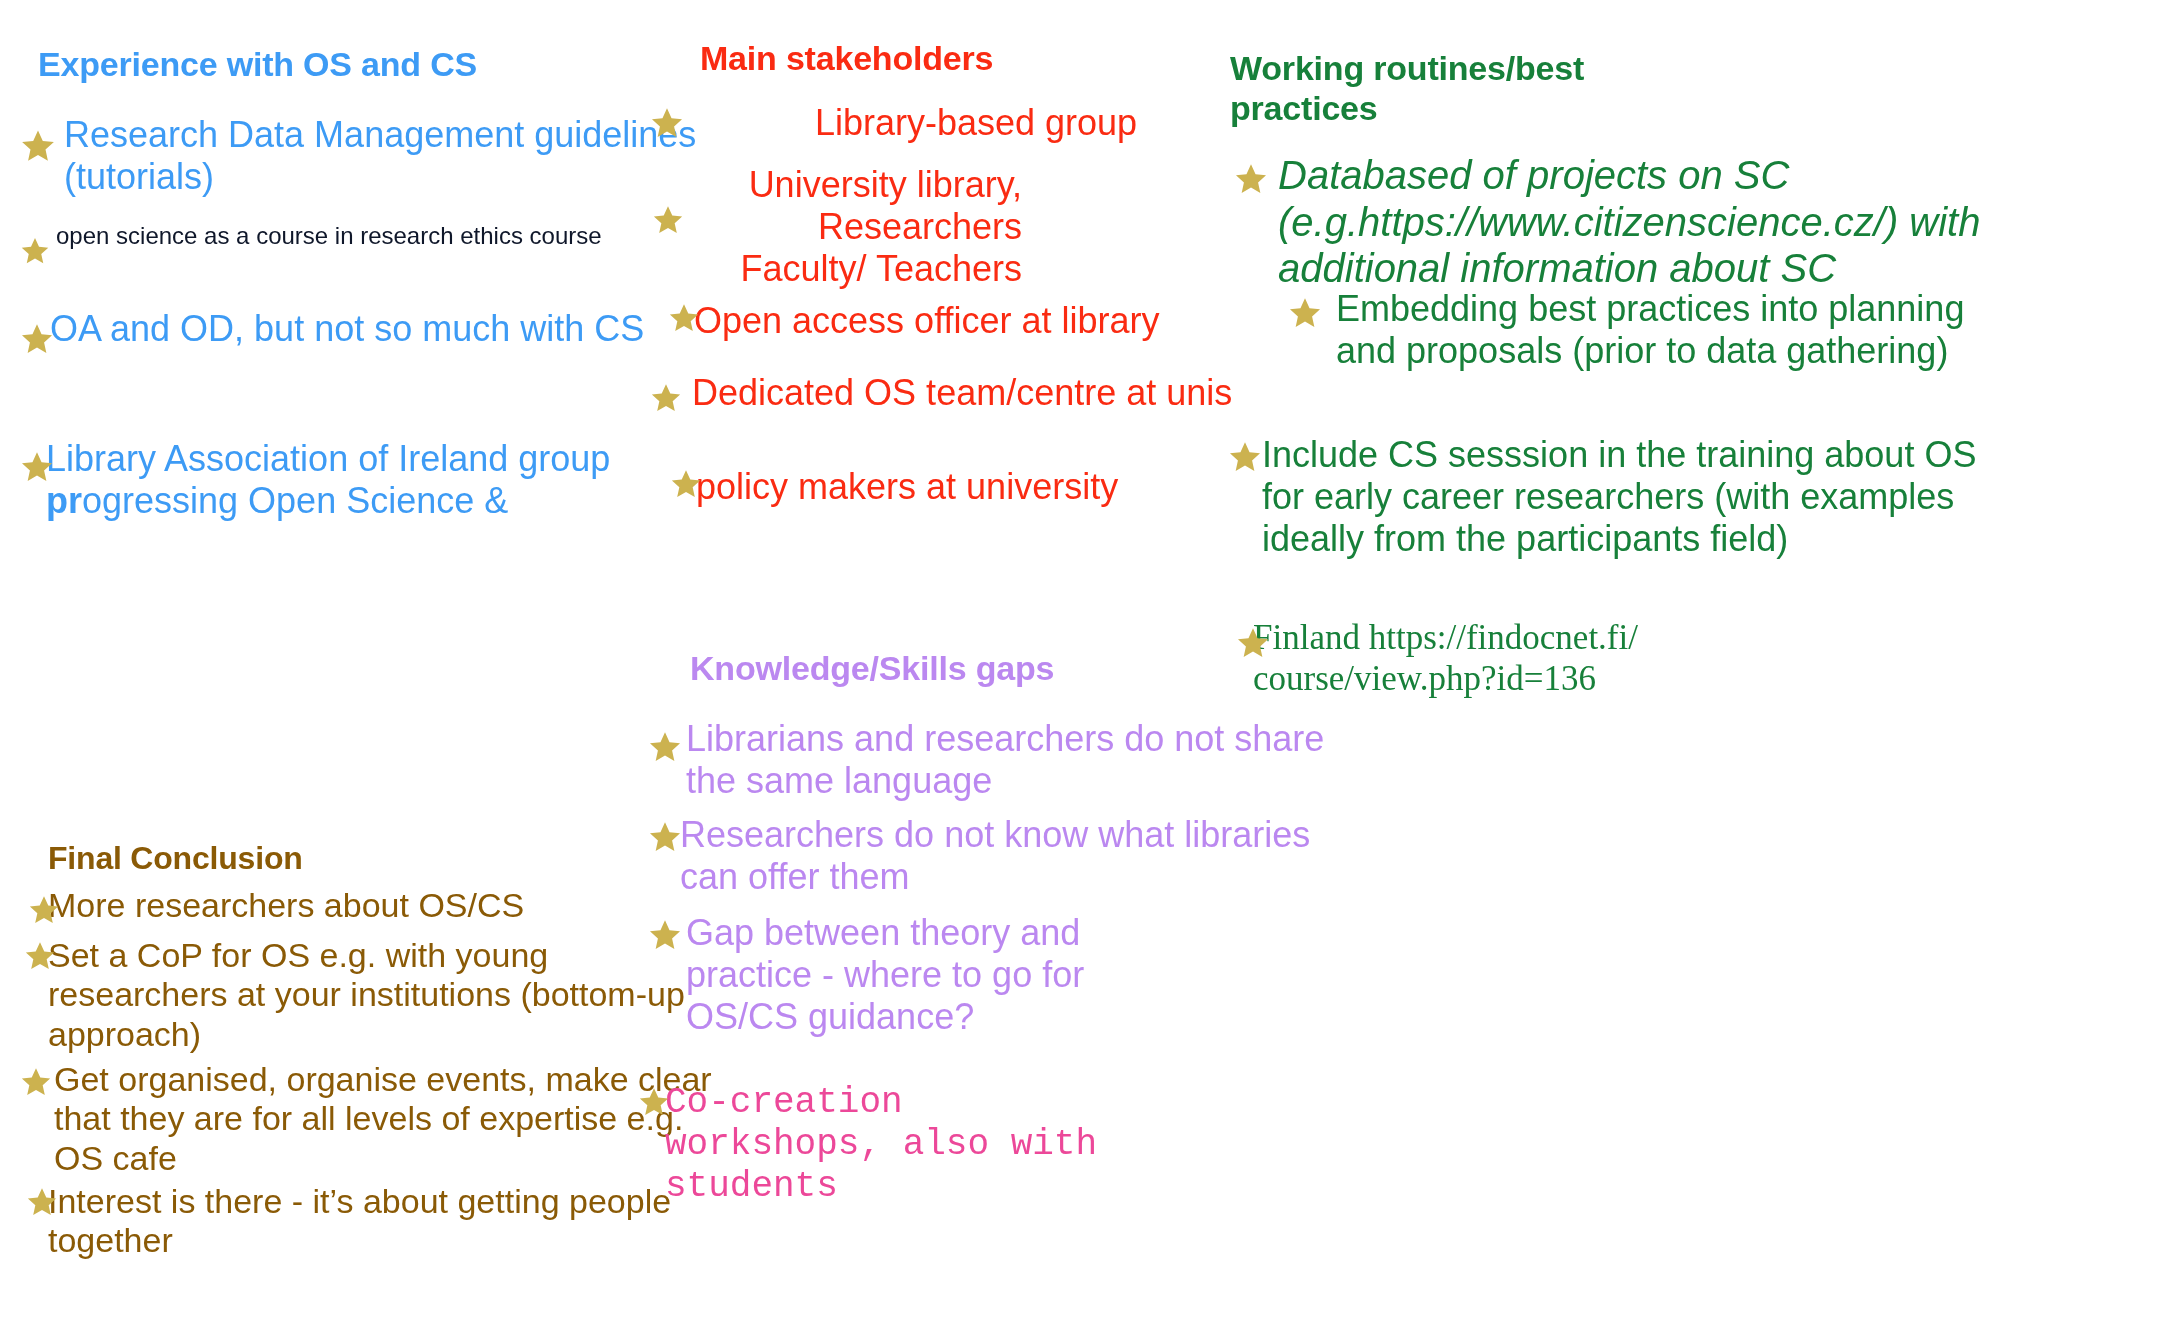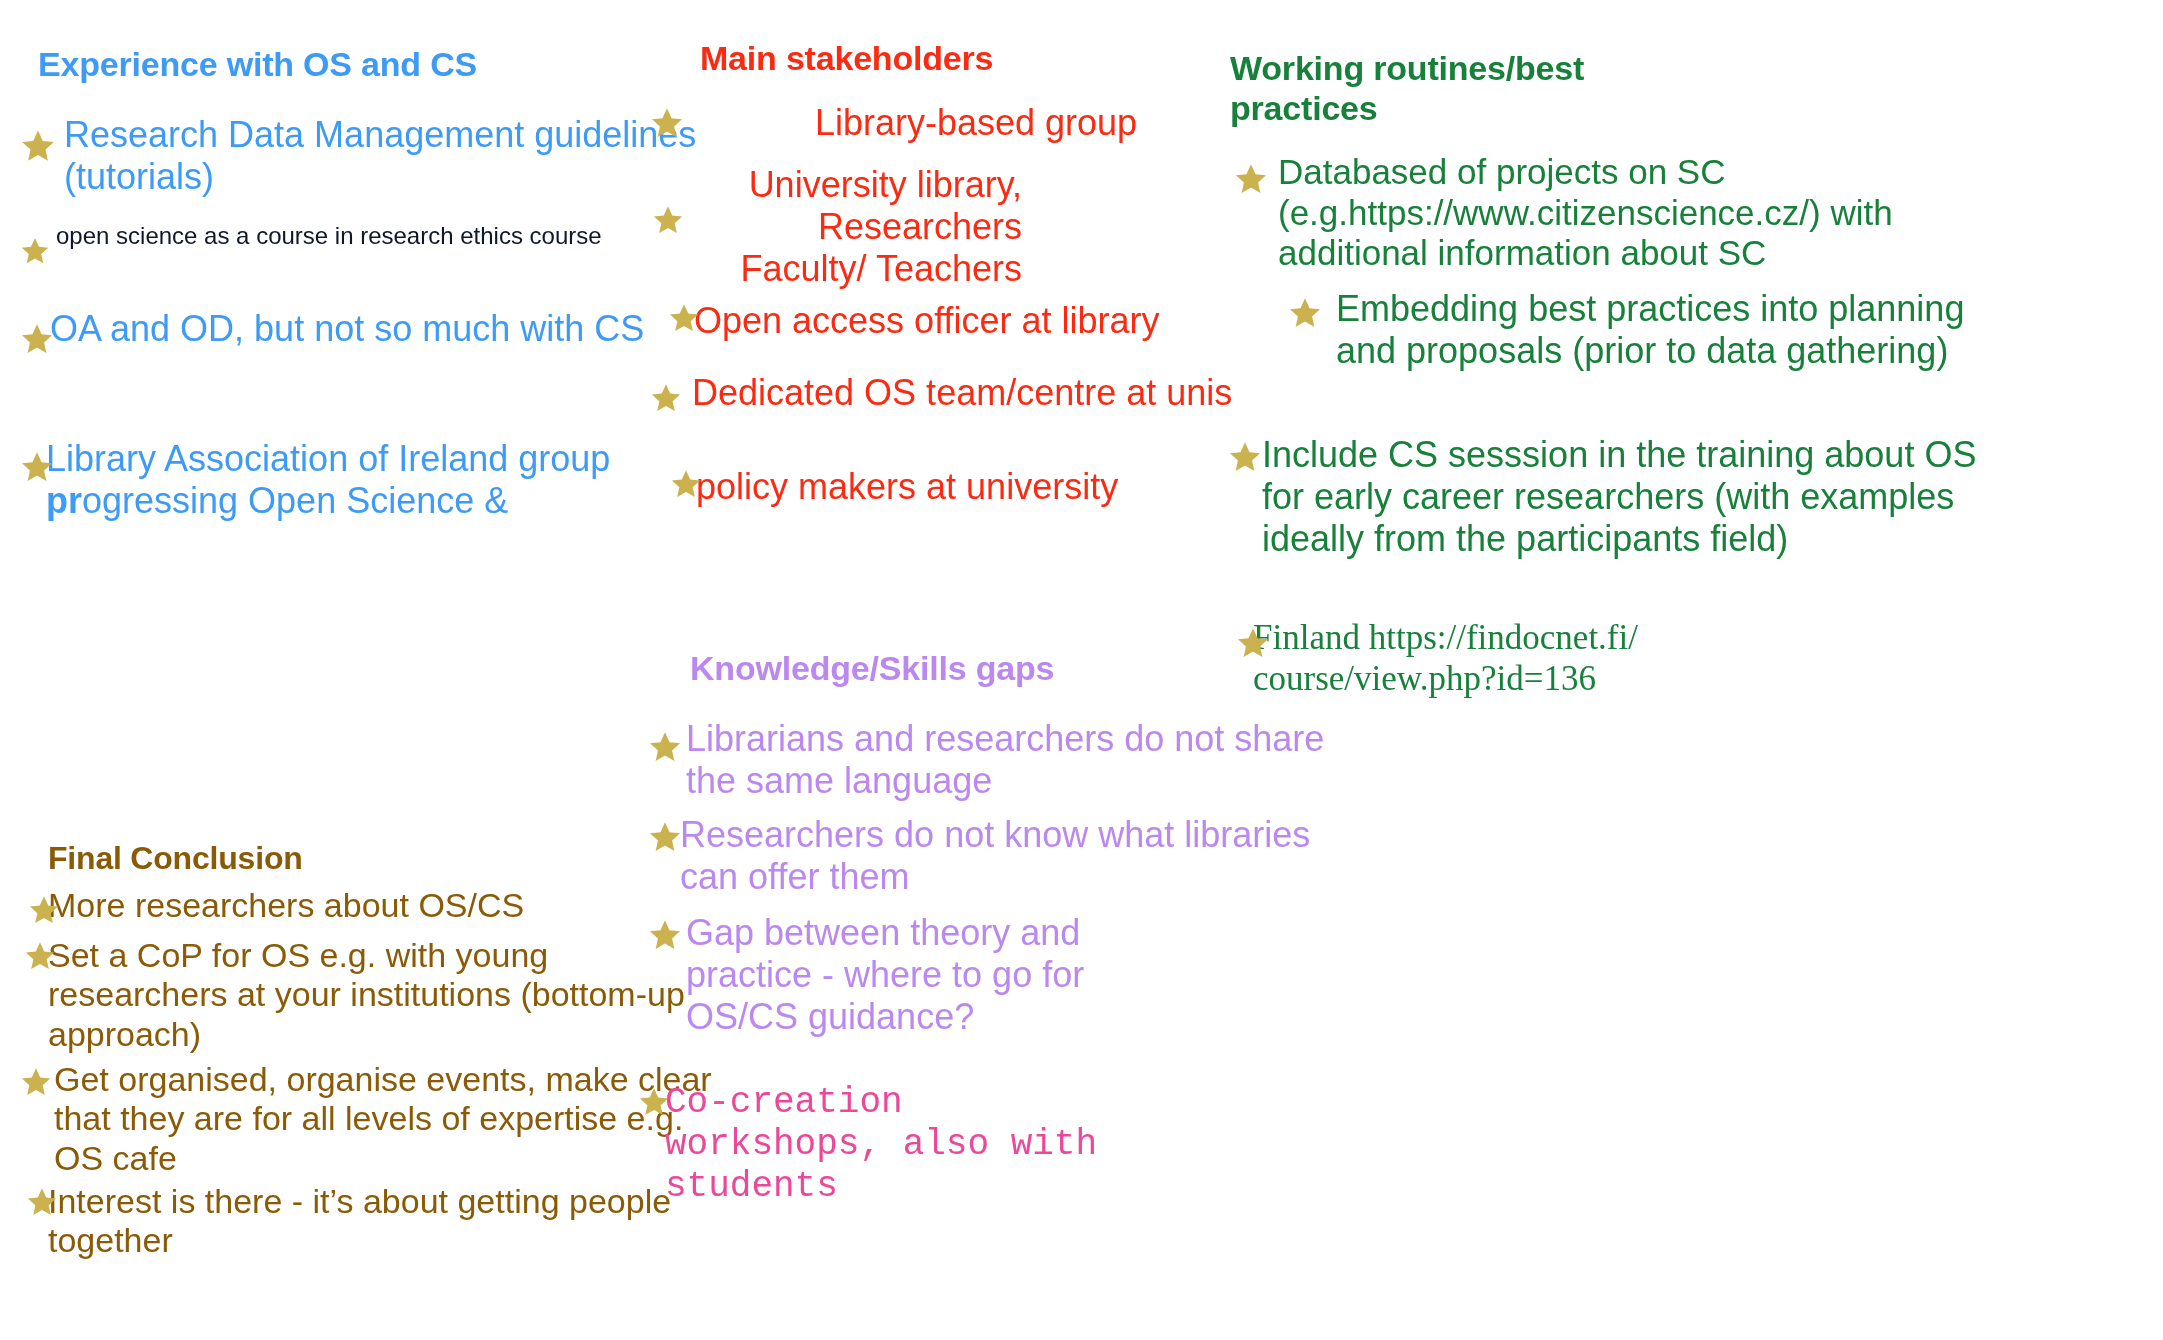--- a/index.html
+++ b/index.html
@@ -224,21 +224,21 @@
 <div class="block" id="col-routines">
 
   <div class="heading" style="color:#17803a; font-size:34px; width:430px;">Working routines/best practices</div>
 
   <div class="item" style="margin-top:24px; height:130px;">
     <span class="star" style="left:4px; top:10px;">
       <svg width="34" height="34" viewBox="0 0 24 24">
           <polygon fill="#ccb24f" points="12,1.6 15.2,8.6 22.6,9.4 17,14.4 18.6,21.8 12,18 5.4,21.8 7,14.4 1.4,9.4 8.8,8.6"></polygon>
         </svg>
     </span>
-    <span class="item-text" style="color:#17803a; font-size:35px; margin-left:48px;">Databased of projects on SC (e.g.https://www.citizenscience.cz/) with additional information about SC</span>
+    <span class="item-text" style="color:#17803a; font-size:40px; margin-left:48px;font-style:italic;">Databased of projects on SC (e.g.https://www.citizenscience.cz/) with additional information about SC</span>
   </div>
 
   <div class="item" style="margin-top:6px; height:130px;">
     <span class="star" style="left:58px; top:8px;">
       <svg width="34" height="34" viewBox="0 0 24 24">
           <polygon fill="#ccb24f" points="12,1.6 15.2,8.6 22.6,9.4 17,14.4 18.6,21.8 12,18 5.4,21.8 7,14.4 1.4,9.4 8.8,8.6"></polygon>
         </svg>
     </span>
     <span class="item-text" style="color:#17803a; font-size:36px; margin-left:106px;">Embedding best practices into planning and proposals (prior to data gathering)</span>
   </div>

